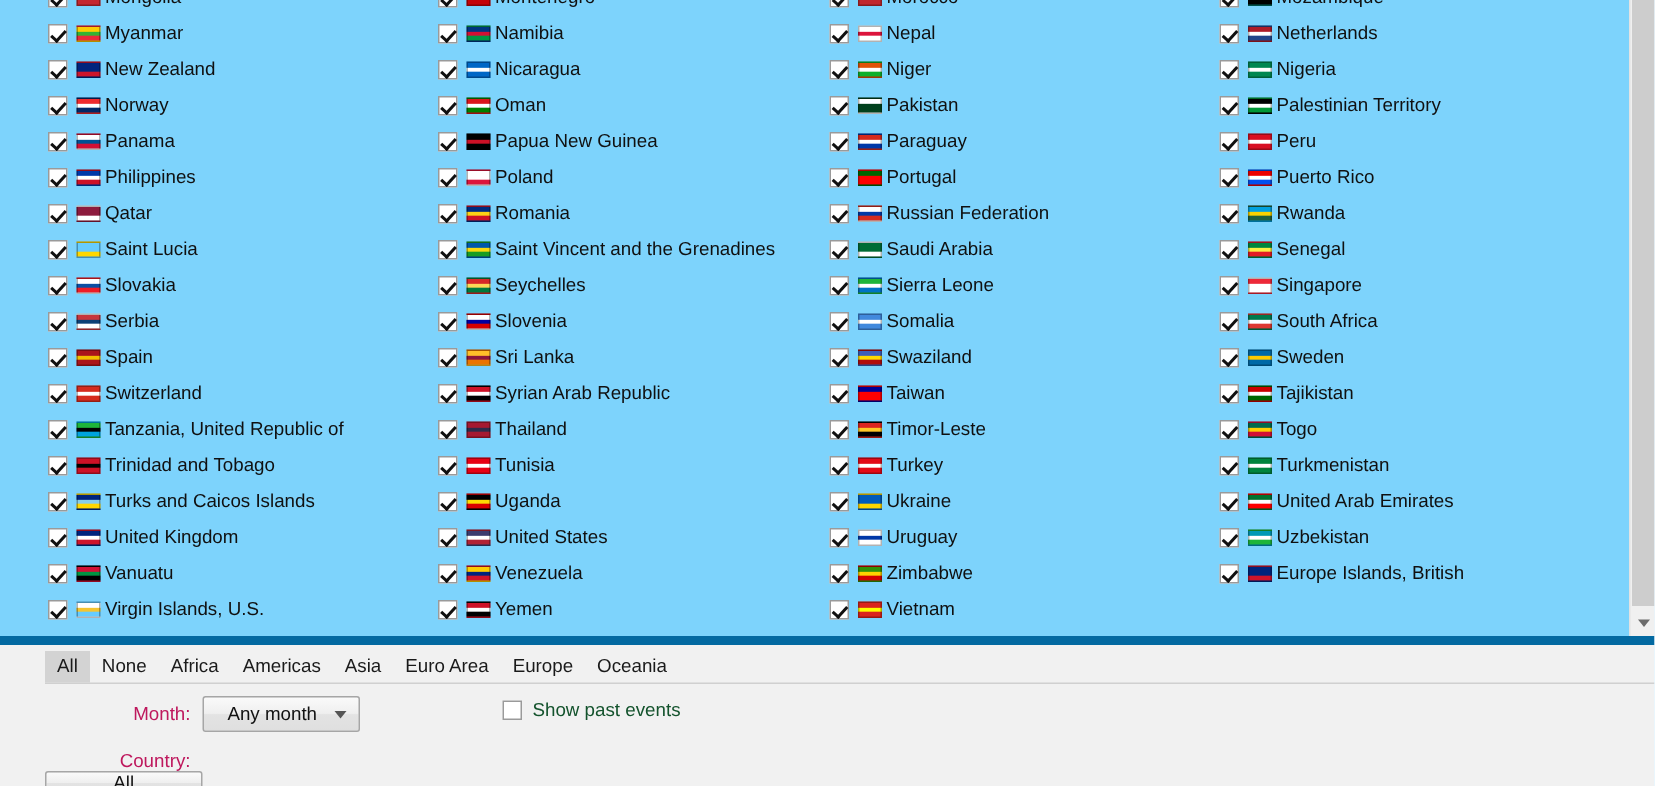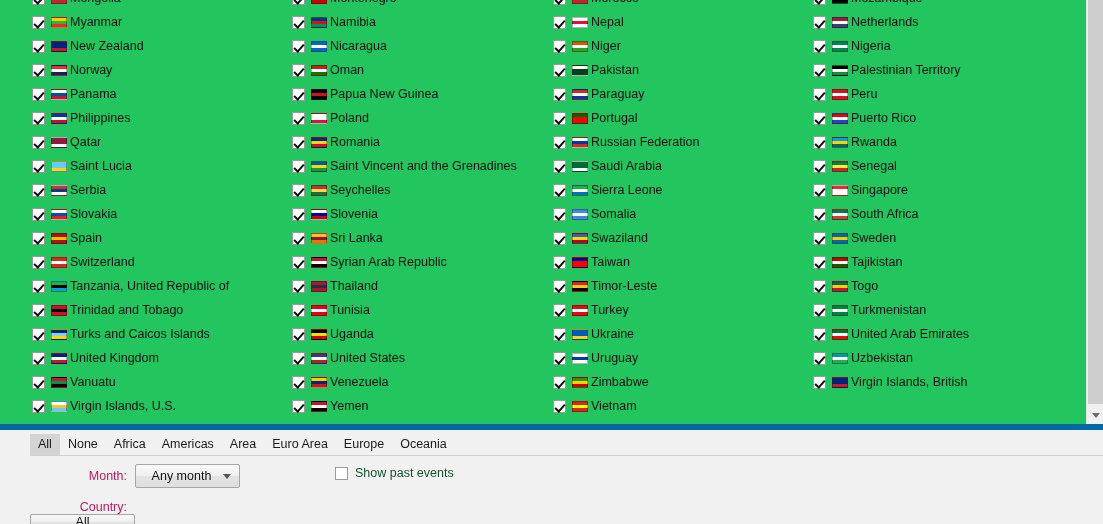--- a/index.html
+++ b/index.html
@@ -16,21 +16,21 @@
     height: 524px;
     background: #ffffff;
   }
 
   
   #list-panel {
     position: absolute;
     left: 0; top: 0;
     width: 1086px;
     height: 424px;
-    background: #22c55e;
+    background: #7dd3fc;
     overflow: hidden;
   }
   .col {
     position: absolute;
     top: -14px;
     width: 260px;
   }
   .col-0 { left: 32px; }
   .col-1 { left: 292px; }
   .col-2 { left: 553px; }
@@ -251,30 +251,30 @@
           <span class="flag" style="background: linear-gradient(rgb(141, 27, 61) 0%, rgb(141, 27, 61) 33%, rgb(141, 27, 61) 33%, rgb(141, 27, 61) 66%, rgb(255, 255, 255) 66%, rgb(255, 255, 255) 100%);"></span>
           <span class="cname">Qatar</span>
         </div>
         <div class="country-row">
           <span class="cb checked"></span>
           <span class="flag" style="background: linear-gradient(rgb(102, 204, 255) 0%, rgb(102, 204, 255) 33%, rgb(102, 204, 255) 33%, rgb(102, 204, 255) 66%, rgb(255, 215, 0) 66%, rgb(255, 215, 0) 100%);"></span>
           <span class="cname">Saint Lucia</span>
         </div>
         <div class="country-row">
           <span class="cb checked"></span>
+          <span class="flag" style="background: linear-gradient(rgb(255, 255, 255) 0%, rgb(255, 255, 255) 33%, rgb(11, 78, 162) 33%, rgb(11, 78, 162) 66%, rgb(238, 28, 37) 66%, rgb(238, 28, 37) 100%);"></span>
+          <span class="cname">Slovakia</span>
+        </div>
+        <div class="country-row">
+          <span class="cb checked"></span>
           <span class="flag" style="background: linear-gradient(rgb(198, 54, 60) 0%, rgb(198, 54, 60) 33%, rgb(12, 64, 118) 33%, rgb(12, 64, 118) 66%, rgb(255, 255, 255) 66%, rgb(255, 255, 255) 100%);"></span>
           <span class="cname">Serbia</span>
         </div>
         <div class="country-row">
           <span class="cb checked"></span>
-          <span class="flag" style="background: linear-gradient(rgb(255, 255, 255) 0%, rgb(255, 255, 255) 33%, rgb(11, 78, 162) 33%, rgb(11, 78, 162) 66%, rgb(238, 28, 37) 66%, rgb(238, 28, 37) 100%);"></span>
-          <span class="cname">Slovakia</span>
-        </div>
-        <div class="country-row">
-          <span class="cb checked"></span>
           <span class="flag" style="background: linear-gradient(rgb(170, 21, 27) 0%, rgb(170, 21, 27) 33%, rgb(241, 191, 0) 33%, rgb(241, 191, 0) 66%, rgb(170, 21, 27) 66%, rgb(170, 21, 27) 100%);"></span>
           <span class="cname">Spain</span>
         </div>
         <div class="country-row">
           <span class="cb checked"></span>
           <span class="flag" style="background: linear-gradient(rgb(213, 43, 30) 0%, rgb(213, 43, 30) 33%, rgb(255, 255, 255) 33%, rgb(255, 255, 255) 66%, rgb(213, 43, 30) 66%, rgb(213, 43, 30) 100%);"></span>
           <span class="cname">Switzerland</span>
         </div>
         <div class="country-row">
           <span class="cb checked"></span>
@@ -568,39 +568,39 @@
           <span class="cname">United Arab Emirates</span>
         </div>
         <div class="country-row">
           <span class="cb checked"></span>
           <span class="flag" style="background: linear-gradient(rgb(0, 153, 181) 0%, rgb(0, 153, 181) 33%, rgb(255, 255, 255) 33%, rgb(255, 255, 255) 66%, rgb(30, 181, 58) 66%, rgb(30, 181, 58) 100%);"></span>
           <span class="cname">Uzbekistan</span>
         </div>
         <div class="country-row">
           <span class="cb checked"></span>
           <span class="flag" style="background: linear-gradient(rgb(0, 36, 125) 0%, rgb(0, 36, 125) 33%, rgb(0, 36, 125) 33%, rgb(0, 36, 125) 66%, rgb(207, 20, 43) 66%, rgb(207, 20, 43) 100%);"></span>
-          <span class="cname">Virgin Islands, British</span>
+          <span class="cname">Europe Islands, British</span>
         </div>
       </div>
   </div>
 
   <div id="vscroll">
     <div id="vscroll-thumb"></div>
     <div id="vscroll-down">
       <div class="arrow"></div>
     </div>
   </div>
 
   <div id="bottom">
     <div id="region-tabs">
         <span class="rtab selected">All</span>
         <span class="rtab">None</span>
         <span class="rtab">Africa</span>
         <span class="rtab">Americas</span>
-        <span class="rtab">Area</span>
+        <span class="rtab">Asia</span>
         <span class="rtab">Euro Area</span>
         <span class="rtab">Europe</span>
         <span class="rtab">Oceania</span>
       </div>
     <div id="tabs-underline"></div>
 
     <div id="form">
       <div class="form-row r1">
         <div class="flabel">Month:</div>
         <div class="combo has-caret">

